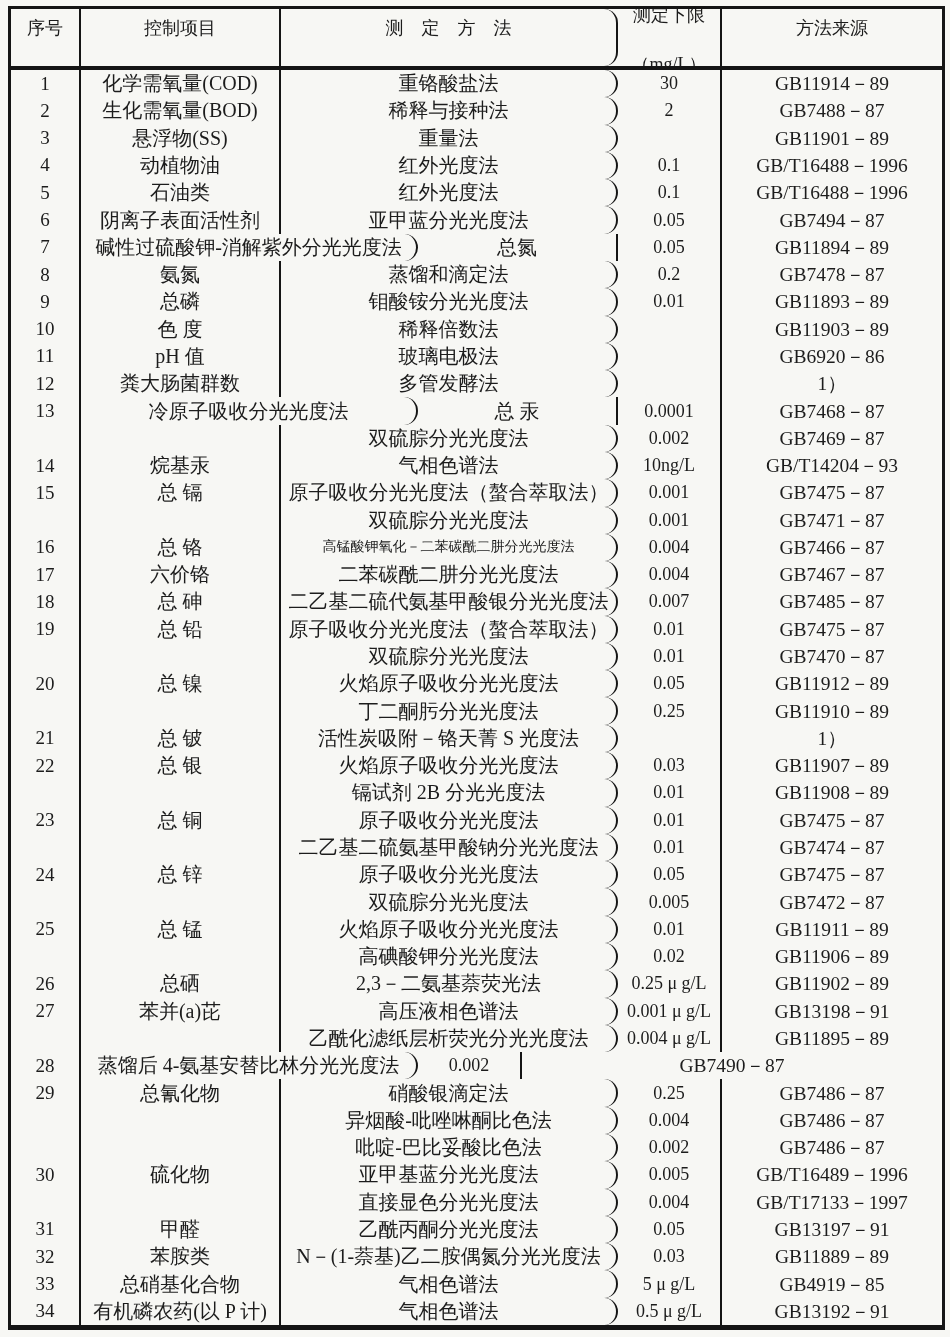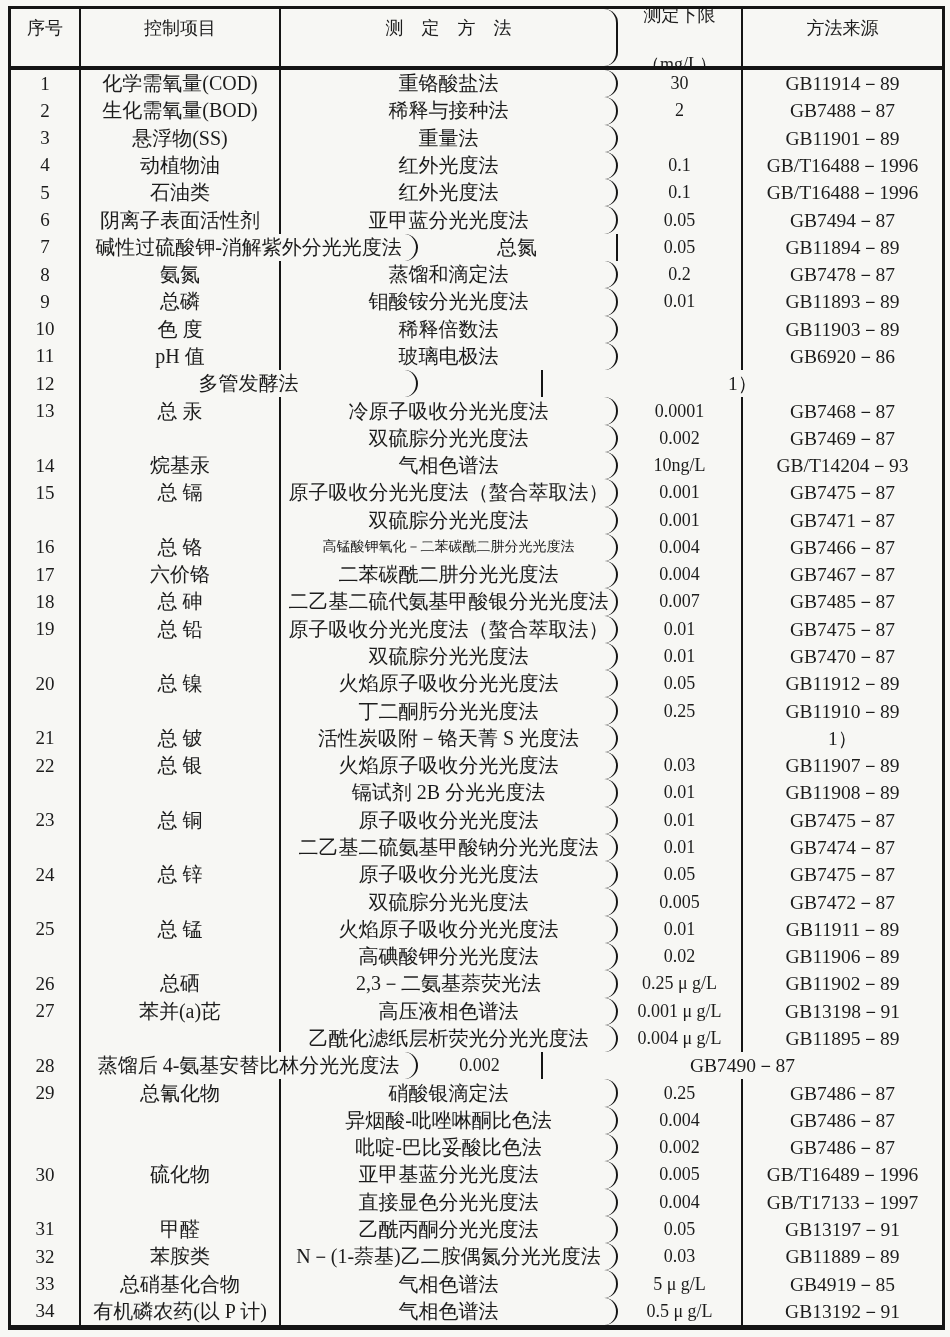--- a/index.html
+++ b/index.html
@@ -23,21 +23,21 @@
   .thead{
     flex:none;height:57px;
     border-bottom:4px solid #151515;
     display:flex;
   }
   .tbody{flex:1;display:flex;flex-direction:column;min-height:0;}
   .tr{flex:1;display:flex;min-height:0;}
   .c1{width:70px;}
   .c2{width:200px;}
   .c3{width:337px;border-radius:14px;}
-  .c4{width:125px;gap:24px;}
+  .c4{width:104px;gap:24px;}
   .c5{flex:1;border-radius:17px;}
   .c1,.c2,.c3,.c4{border-right:2px solid #151515;box-sizing:border-box;}
   .th{
     display:flex;align-items:flex-start;justify-content:center;
     padding-top:7px;font-size:18px;line-height:25px;
     box-sizing:border-box;overflow:hidden;white-space:nowrap;
   }
   .th.c4{flex-direction:column;align-items:center;padding-top:5px;}
   .td{
     display:flex;align-items:center;justify-content:center;
@@ -251,39 +251,42 @@
             <span class="fit"></span>
           </div>
           <div class="td c5">
             <span class="fit">GB6920－86</span>
           </div>
         </div>
         <div class="tr">
           <div class="td c1">
             <span class="fit">12</span>
           </div>
+          <div class="td c2">
+            <span class="fit">粪大肠菌群数</span>
+          </div>
           <div class="td c3">
             <span class="fit">多管发酵法</span>
           </div>
           <div class="td c4">
             <span class="fit"></span>
           </div>
           <div class="td c5">
             <span class="fit">1）</span>
           </div>
         </div>
         <div class="tr">
           <div class="td c1">
             <span class="fit">13</span>
           </div>
+          <div class="td c3">
+            <span class="fit">冷原子吸收分光光度法</span>
+          </div>
           <div class="td c2">
             <span class="fit">总 汞</span>
-          </div>
-          <div class="td c3">
-            <span class="fit">冷原子吸收分光光度法</span>
           </div>
           <div class="td c4">
             <span class="fit">0.0001</span>
           </div>
           <div class="td c5">
             <span class="fit">GB7468－87</span>
           </div>
         </div>
         <div class="tr">
           <div class="td c1">

